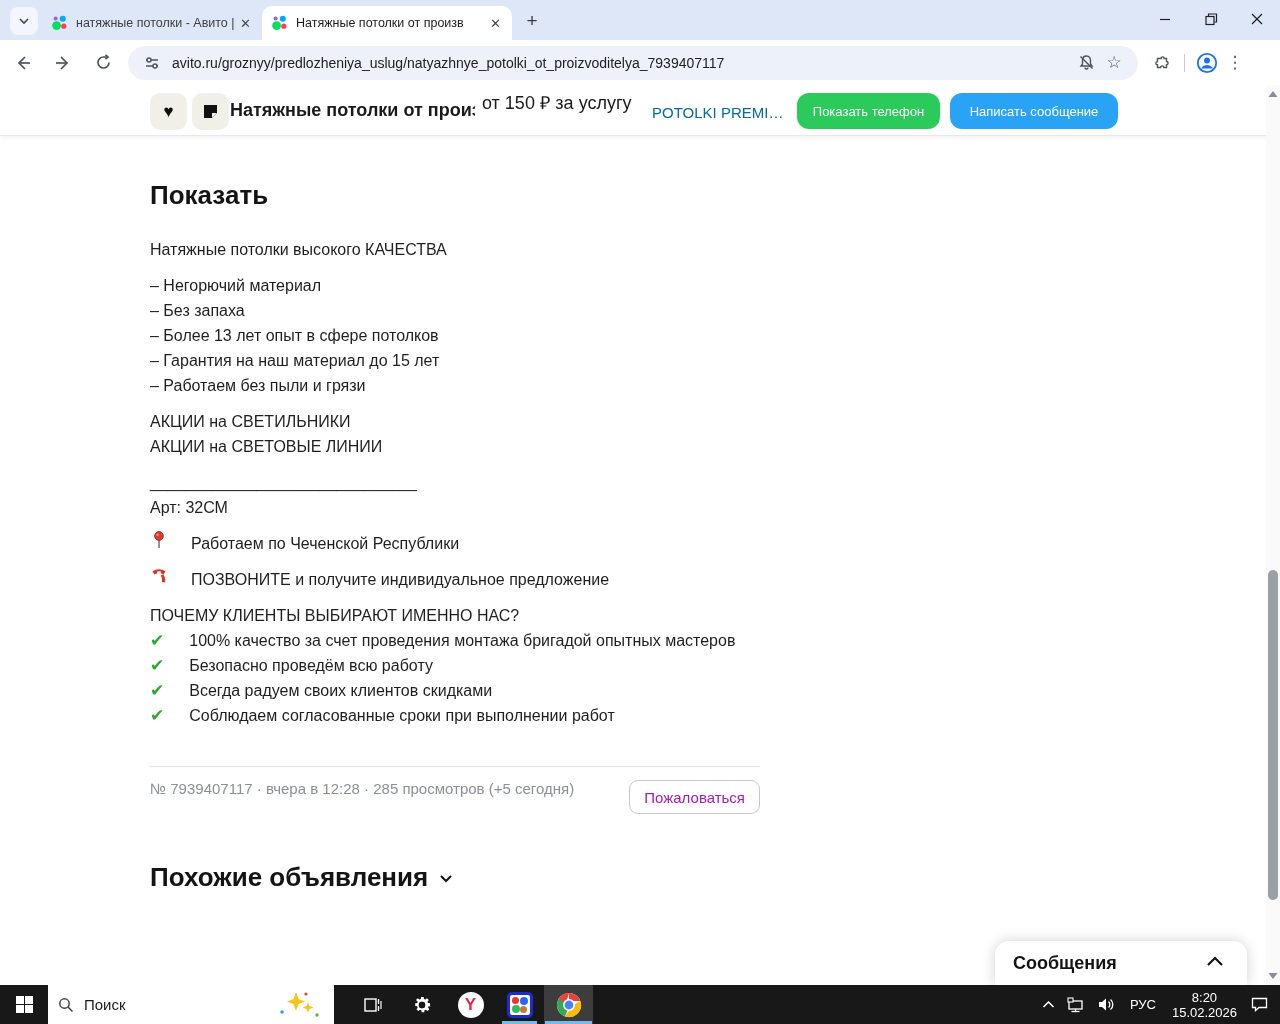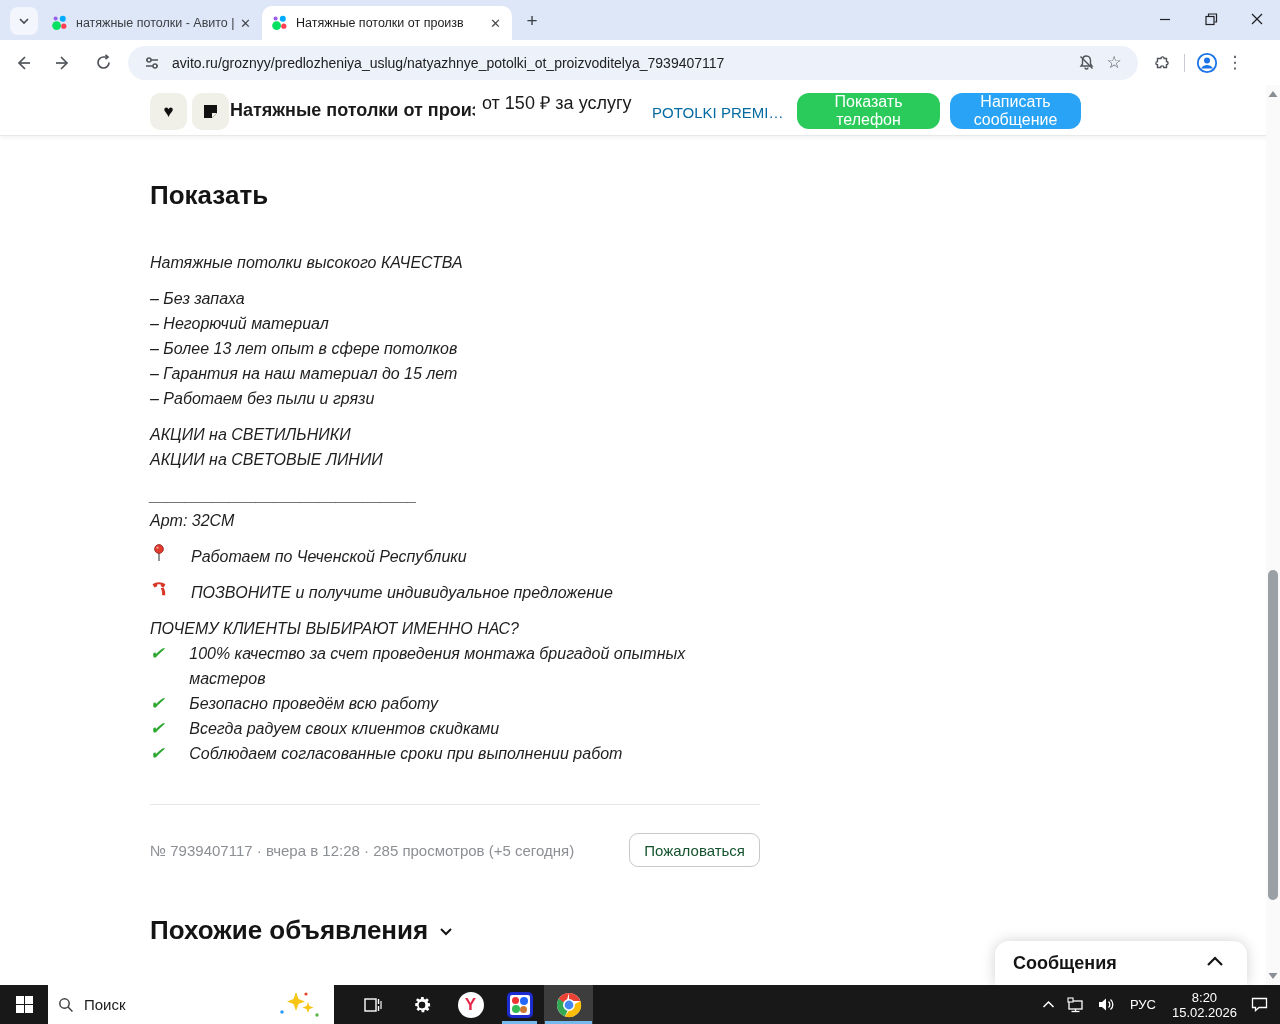--- a/index.html
+++ b/index.html
@@ -30,38 +30,38 @@
   .tool-divider { width:1px; height:18px; background:#c7cbd1; margin:0 8px; }
 
   
   .page { position:absolute; left:0; top:85px; width:1280px; height:900px; background:#fff; overflow:hidden; }
 
   .sticky-header { position:absolute; left:0; top:0; width:1268px; height:51px; background:#fff; border-bottom:1px solid #e8e8e8; box-shadow:0 2px 4px rgba(0,0,0,.05); }
   .sq-btn { position:absolute; top:8px; width:37px; height:37px; border-radius:10px; background:#f0efe8; display:flex; align-items:center; justify-content:center; font-size:17px; color:#111; }
   .hdr-title { position:absolute; left:230px; top:15px; width:245px; font-size:18px; font-weight:700; color:#1a1a1a; white-space:nowrap; overflow:hidden; }
   .hdr-price { position:absolute; left:482px; top:5px; font-size:18px; color:#1a1a1a; }
   .hdr-seller { position:absolute; left:652px; top:19px; width:130px; font-size:15px; color:#0369a1; white-space:nowrap; overflow:hidden; }
-  .cta { position:absolute; top:8px; height:36px; border:none; border-radius:12px; color:#fff; font-size:16px; font-family:"Liberation Sans",sans-serif; padding:0 4px; display:flex; align-items:center; justify-content:center; }
+  .cta { position:absolute; top:8px; height:36px; border:none; border-radius:12px; color:#fff; font-size:13px; font-family:"Liberation Sans",sans-serif; padding:0 4px; display:flex; align-items:center; justify-content:center; }
   .cta.green { left:797px; width:143px; background:#2bcb5b; }
-  .cta.blue  { left:950px; width:131px; background:#29a3f5; }
+  .cta.blue  { left:950px; width:168px; background:#29a3f5; }
 
   .content { position:absolute; left:150px; top:51px; width:610px; }
   .h2 { font-size:26px; font-weight:700; color:#141414; }
   .desc-heading { margin-top:44px; }
-  .desc-blocks { margin-top:39px; font-size:16px; color:#1f1f1f;font-style:italic; }
+  .desc-blocks { margin-top:26px; font-size:16px; color:#1f1f1f; }
   .desc-block { margin-bottom:11px; }
   .desc-line { line-height:25px; }
   .icon-line { display:flex; align-items:flex-start;gap:20px; }
   .inline-icon { display:inline-flex; width:18px; height:18px; margin-right:3px; align-items:center; justify-content:center; }
   .check-glyph { color:#2fa832; font-size:17px; margin-right:5px; }
 
   .divider { margin-top:38px; width:610px; height:1px; background:#e6e6e6; }
-  .meta-row { margin-top:28px; width:610px; display:flex; align-items:center; justify-content:space-between; }
+  .meta-row { margin-top:13px; width:610px; display:flex; align-items:flex-start; justify-content:space-between; }
   .meta-text { font-size:15px; color:#8c8f94; }
-  .report-btn { background:#fff; border:1px solid #c9c9c9; border-radius:9px; height:32px; padding:16px 14px; font-size:15px; color:#14532d; font-family:"Liberation Sans",sans-serif; display:flex; align-items:center; }
+  .report-btn { background:#fff; border:1px solid #c9c9c9; border-radius:9px; height:32px; padding:16px 14px; font-size:15px; color:#a21caf; font-family:"Liberation Sans",sans-serif; display:flex; align-items:center; }
   .similar-row { margin-top:48px; display:flex; align-items:center; }
   .similar-chevron { margin-left:10px; color:#141414; display:flex; align-items:center; }
 
   
   .messages { position:absolute; left:995px; top:856px; width:252px; height:44px; background:#fff; border-radius:14px 14px 0 0; box-shadow:0 0 14px rgba(0,0,0,.18); display:flex; align-items:center; justify-content:space-between; padding:0 22px 0 18px; }
   .messages-title { font-size:18px; font-weight:700; color:#141414; }
 
   
   .scrollbar { position:absolute; right:0; top:0; width:14px; height:900px; background:#fafafa; }
   .sb-arrow { position:absolute; left:0; width:14px; height:14px; display:flex; align-items:center; justify-content:center; }
@@ -222,22 +222,22 @@
       <button class="cta blue">Написать сообщение</button>
     </div>
 
     <div class="content">
       <div class="h2 desc-heading">Показать</div>
       <div class="desc-blocks">
           <div class="desc-block">
             <div class="desc-line">Натяжные потолки высокого КАЧЕСТВА</div>
           </div>
           <div class="desc-block">
+            <div class="desc-line">– Негорючий материал</div>
             <div class="desc-line">– Без запаха</div>
-            <div class="desc-line">– Негорючий материал</div>
             <div class="desc-line">– Более 13 лет опыт в сфере потолков</div>
             <div class="desc-line">– Гарантия на наш материал до 15 лет</div>
             <div class="desc-line">– Работаем без пыли и грязи</div>
           </div>
           <div class="desc-block">
             <div class="desc-line">АКЦИИ на СВЕТИЛЬНИКИ</div>
             <div class="desc-line">АКЦИИ на СВЕТОВЫЕ ЛИНИИ</div>
           </div>
           <div class="desc-block">
             <div class="desc-line">______________________________</div>

